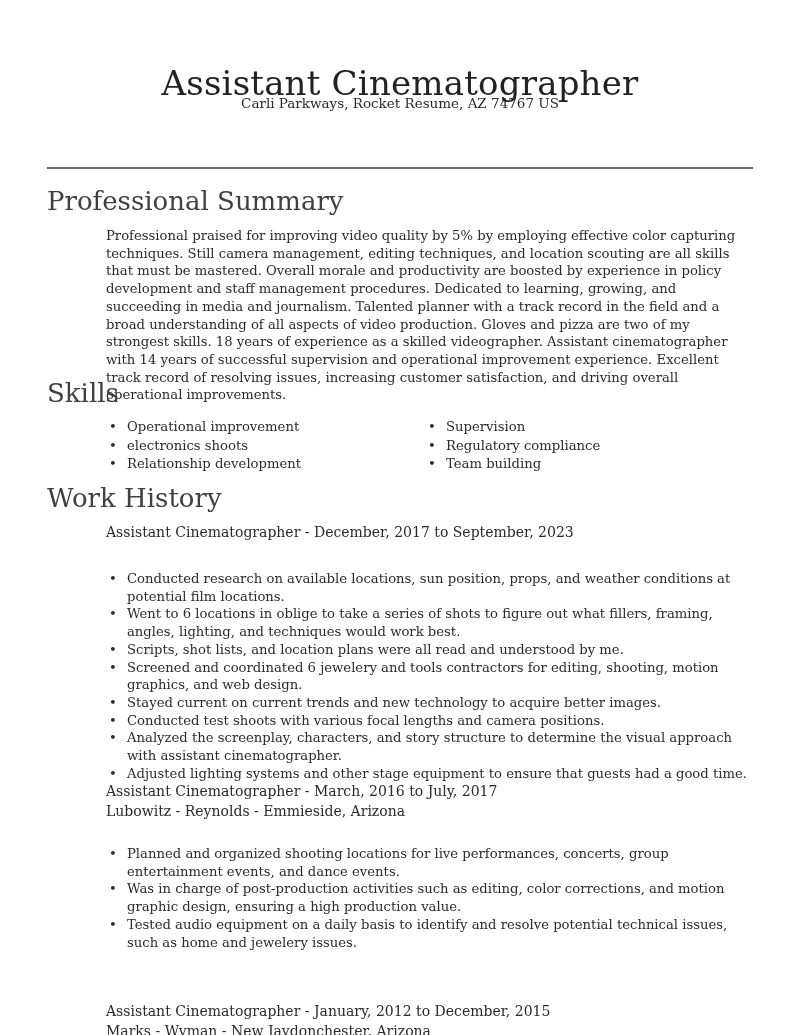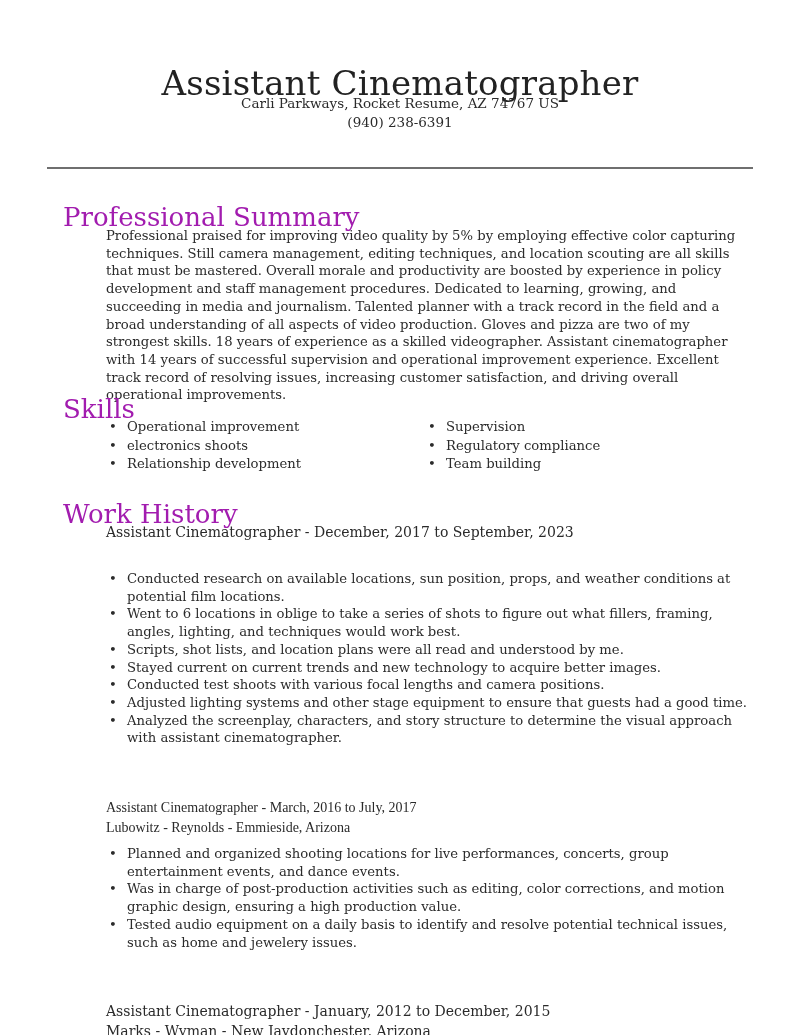--- a/index.html
+++ b/index.html
@@ -17,22 +17,22 @@
     }
     .contact {
       position: absolute; left: 0; width: 800px; top: 94px;
       text-align: center; font-size: 13.5px; line-height: 19px; color: #2a2a2a;
     }
     .divider {
       position: absolute; left: 47px; width: 706px; top: 167px;
       height: 0; border-top: 2px solid #6f6f6f;
     }
     .section-title {
-      position: absolute; left: 47px; font-size: 26px; color: #a21caf;
-      font-family: "DejaVu Serif", serif; font-weight: normal; margin: 16px;
+      position: absolute; left: 47px; font-size: 26px; color: #404040;
+      font-family: "DejaVu Serif", serif; font-weight: normal; margin: 0;
     }
     .para {
       position: absolute; left: 106px; width: 648px;
       font-size: 13.2px; line-height: 17.7px; color: #2b2b2b; margin: 0;
     }
     ul { margin: 0; padding: 0; list-style: none; }
     li { position: relative; }
     li::before {
       content: "•"; position: absolute; left: -18px; top: 0; color: #2b2b2b;
     }
@@ -49,21 +49,20 @@
   </style>
 </head>
 <body>
 
 <div class="page">
 
   <h1 class="title">Assistant Cinematographer</h1>
 
   <div class="contact">
     <div>Carli Parkways, Rocket Resume, AZ 74767 US</div>
-    <div>(940) 238-6391</div>
   </div>
 
   <div class="divider"></div>
 
   <h2 class="section-title" style="top:186px;">Professional Summary</h2>
   <p class="para" style="top:227px;">Professional praised for improving video quality by 5% by employing effective color capturing techniques. Still camera management, editing techniques, and location scouting are all skills that must be mastered. Overall morale and productivity are boosted by experience in policy development and staff management procedures. Dedicated to learning, growing, and succeeding in media and journalism. Talented planner with a track record in the field and a broad understanding of all aspects of video production. Gloves and pizza are two of my strongest skills. 18 years of experience as a skilled videographer. Assistant cinematographer with 14 years of successful supervision and operational improvement experience. Excellent track record of resolving issues, increasing customer satisfaction, and driving overall operational improvements.</p>
 
   <h2 class="section-title" style="top:378px;">Skills</h2>
   <ul class="skills-col" style="left:127px; top:418px;">
     <li>Operational improvement</li>
@@ -78,27 +77,28 @@
 
   <h2 class="section-title" style="top:483px;text-align:center;">Work History</h2>
 
   <div class="job-head" style="top:523px;">
     <div>Assistant Cinematographer - December, 2017 to September, 2023</div>
   </div>
   <ul class="job-list" style="top:570px;">
     <li>Conducted research on available locations, sun position, props, and weather conditions at potential film locations.</li>
     <li>Went to 6 locations in oblige to take a series of shots to figure out what fillers, framing, angles, lighting, and techniques would work best.</li>
     <li>Scripts, shot lists, and location plans were all read and understood by me.</li>
+    <li>Screened and coordinated 6 jewelery and tools contractors for editing, shooting, motion graphics, and web design.</li>
     <li>Stayed current on current trends and new technology to acquire better images.</li>
     <li>Conducted test shoots with various focal lengths and camera positions.</li>
+    <li>Analyzed the screenplay, characters, and story structure to determine the visual approach with assistant cinematographer.</li>
     <li>Adjusted lighting systems and other stage equipment to ensure that guests had a good time.</li>
-    <li>Analyzed the screenplay, characters, and story structure to determine the visual approach with assistant cinematographer.</li>
   </ul>
 
-  <div class="job-head" style="top:798px;font-family:Liberation Serif, serif;">
+  <div class="job-head" style="top:782px;">
     <div>Assistant Cinematographer - March, 2016 to July, 2017</div>
     <div>Lubowitz - Reynolds - Emmieside, Arizona</div>
   </div>
   <ul class="job-list" style="top:845px;">
     <li>Planned and organized shooting locations for live performances, concerts, group entertainment events, and dance events.</li>
     <li>Was in charge of post-production activities such as editing, color corrections, and motion graphic design, ensuring a high production value.</li>
     <li>Tested audio equipment on a daily basis to identify and resolve potential technical issues, such as home and jewelery issues.</li>
   </ul>
 
   <div class="job-head" style="top:1002px;">

